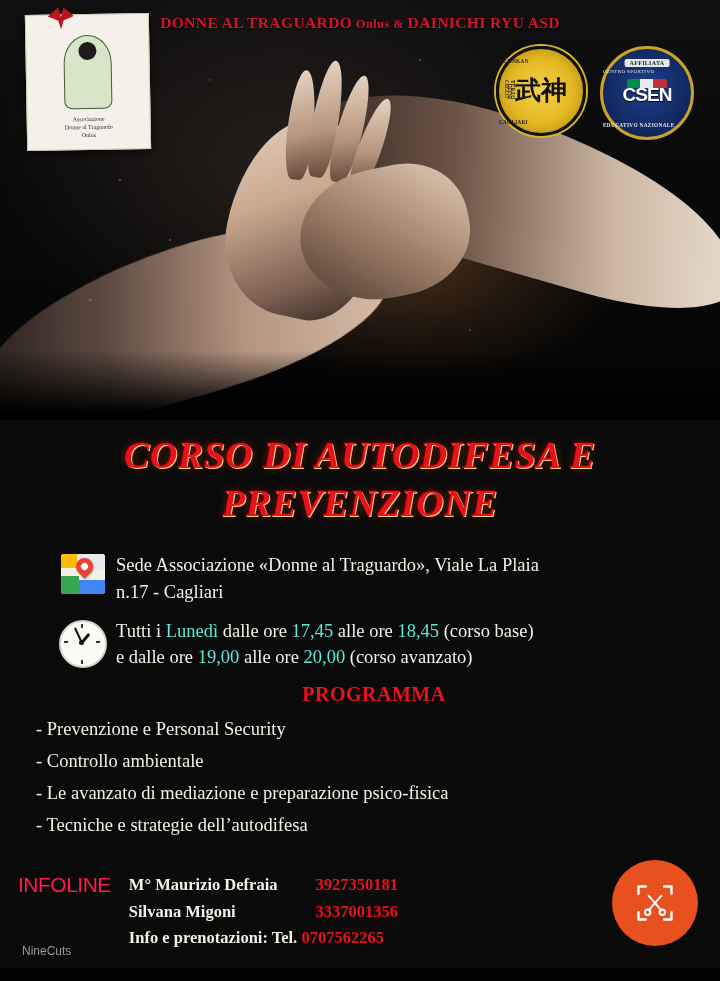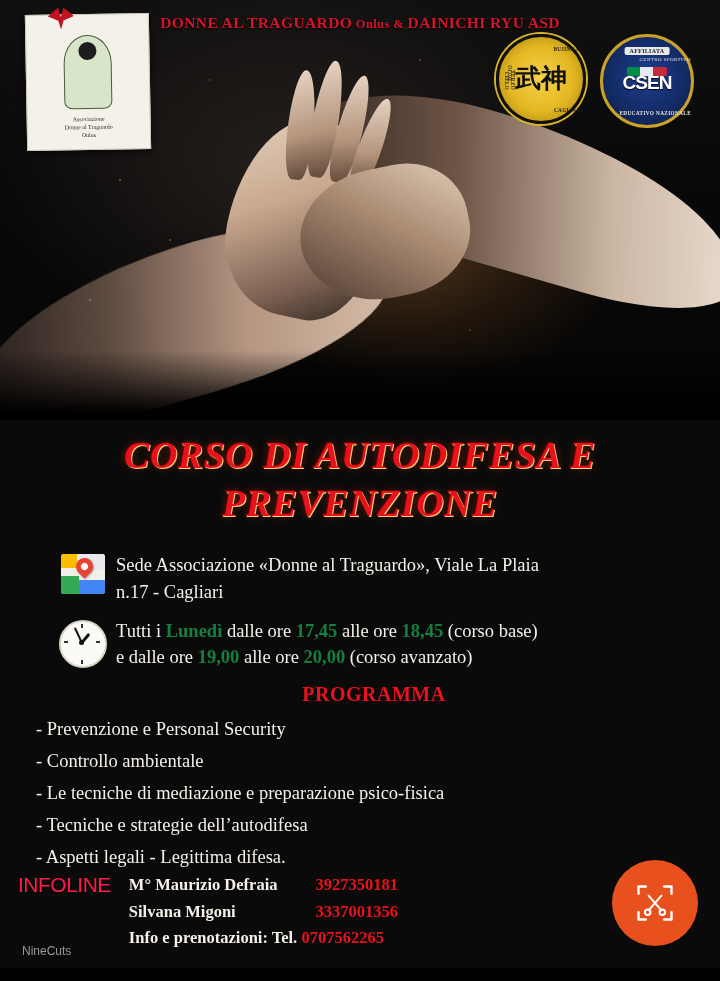--- a/index.html
+++ b/index.html
@@ -137,24 +137,24 @@
     background: #1d1d1d;
   }
   .logo-caption {
     position: absolute; left: 0; right: 0; bottom: 10px;
     text-align: center; font-size: 6px; color: #2c2c2c; line-height: 1.35;
     font-family: "Liberation Serif", serif;
   }
 
   
   .badge {
-    position: absolute; top: 34px; z-index: 6;
+    position: absolute; top: 46px; z-index: 6;
     border-radius: 50%;
     display: flex; align-items: center; justify-content: center;
-    text-align: right;
+    text-align: left;
   }
   .badge-bujinkan {
     left: 496px; width: 84px; height: 84px;
     background: radial-gradient(circle at 50% 50%, #f6d24a 0%, #e3b722 55%, #9c7a0d 100%);
     border: 3px solid #111;
     box-shadow: 0 0 0 2px #d9b42a;
   }
   .badge-bujinkan .kanji {
     color: #111; font-size: 26px; font-weight: bold; line-height: .9;
     font-family: "DejaVu Sans", sans-serif;
@@ -264,21 +264,21 @@
     position: absolute; background: #111; transform-origin: bottom center; border-radius: 1px;
   }
   .clock .hand-h { width: 2.6px; height: 12px; left: 19px; top: 9px; transform: rotate(40deg); }
   .clock .hand-m { width: 2px;   height: 17px; left: 19.5px; top: 4px; transform: rotate(-25deg); }
   .clock .center { position:absolute; left: 18px; top: 18px; width: 5px; height: 5px; border-radius:50%; background:#111; }
   .clock .tick { position:absolute; width:2px; height:4px; background:#333; left:20px; }
   .clock .t12 { top: 2px; } .clock .t6 { bottom: 2px; }
   .clock .t3 { top: 19px; left: 35px; width: 4px; height: 2px; }
   .clock .t9 { top: 19px; left: 3px; width: 4px; height: 2px; }
 
-  .accent { color: #15803d; font-weight: bold; text-align: center; }
+  .accent { color: #5eead4; font-weight: normal; text-align: center; }
 
   .programma {
     text-align: center;
     color: #e8121d;
     font-size: 20px;
     font-weight: bold;
     letter-spacing: .5px;
     margin: 4px 0 8px 0;
   }
 
@@ -419,23 +419,22 @@
         <div>
           <span>e dalle ore </span><span class="accent">19,00</span><span> alle ore </span><span class="accent">20,00</span><span> (corso avanzato)</span>
         </div>
       </div>
     </div>
 
     <div class="programma">PROGRAMMA</div>
     <div class="bullets">
       <div>- Prevenzione e Personal Security</div>
       <div>- Controllo  ambientale</div>
-      <div>- Le tecniche di mediazione e preparazione psico-fisica</div>
+      <div>- Le avanzato di mediazione e preparazione psico-fisica</div>
       <div>- Tecniche e strategie dell’autodifesa</div>
-      <div>- Aspetti legali - Legittima difesa.</div>
     </div>
   </div>
 
   <div class="infoline-row">
     <div class="infoline-logo">
       <span>INFO</span><span class="word2">LINE</span>
     </div>
     <div class="contacts">
       <table>
         <tbody>

